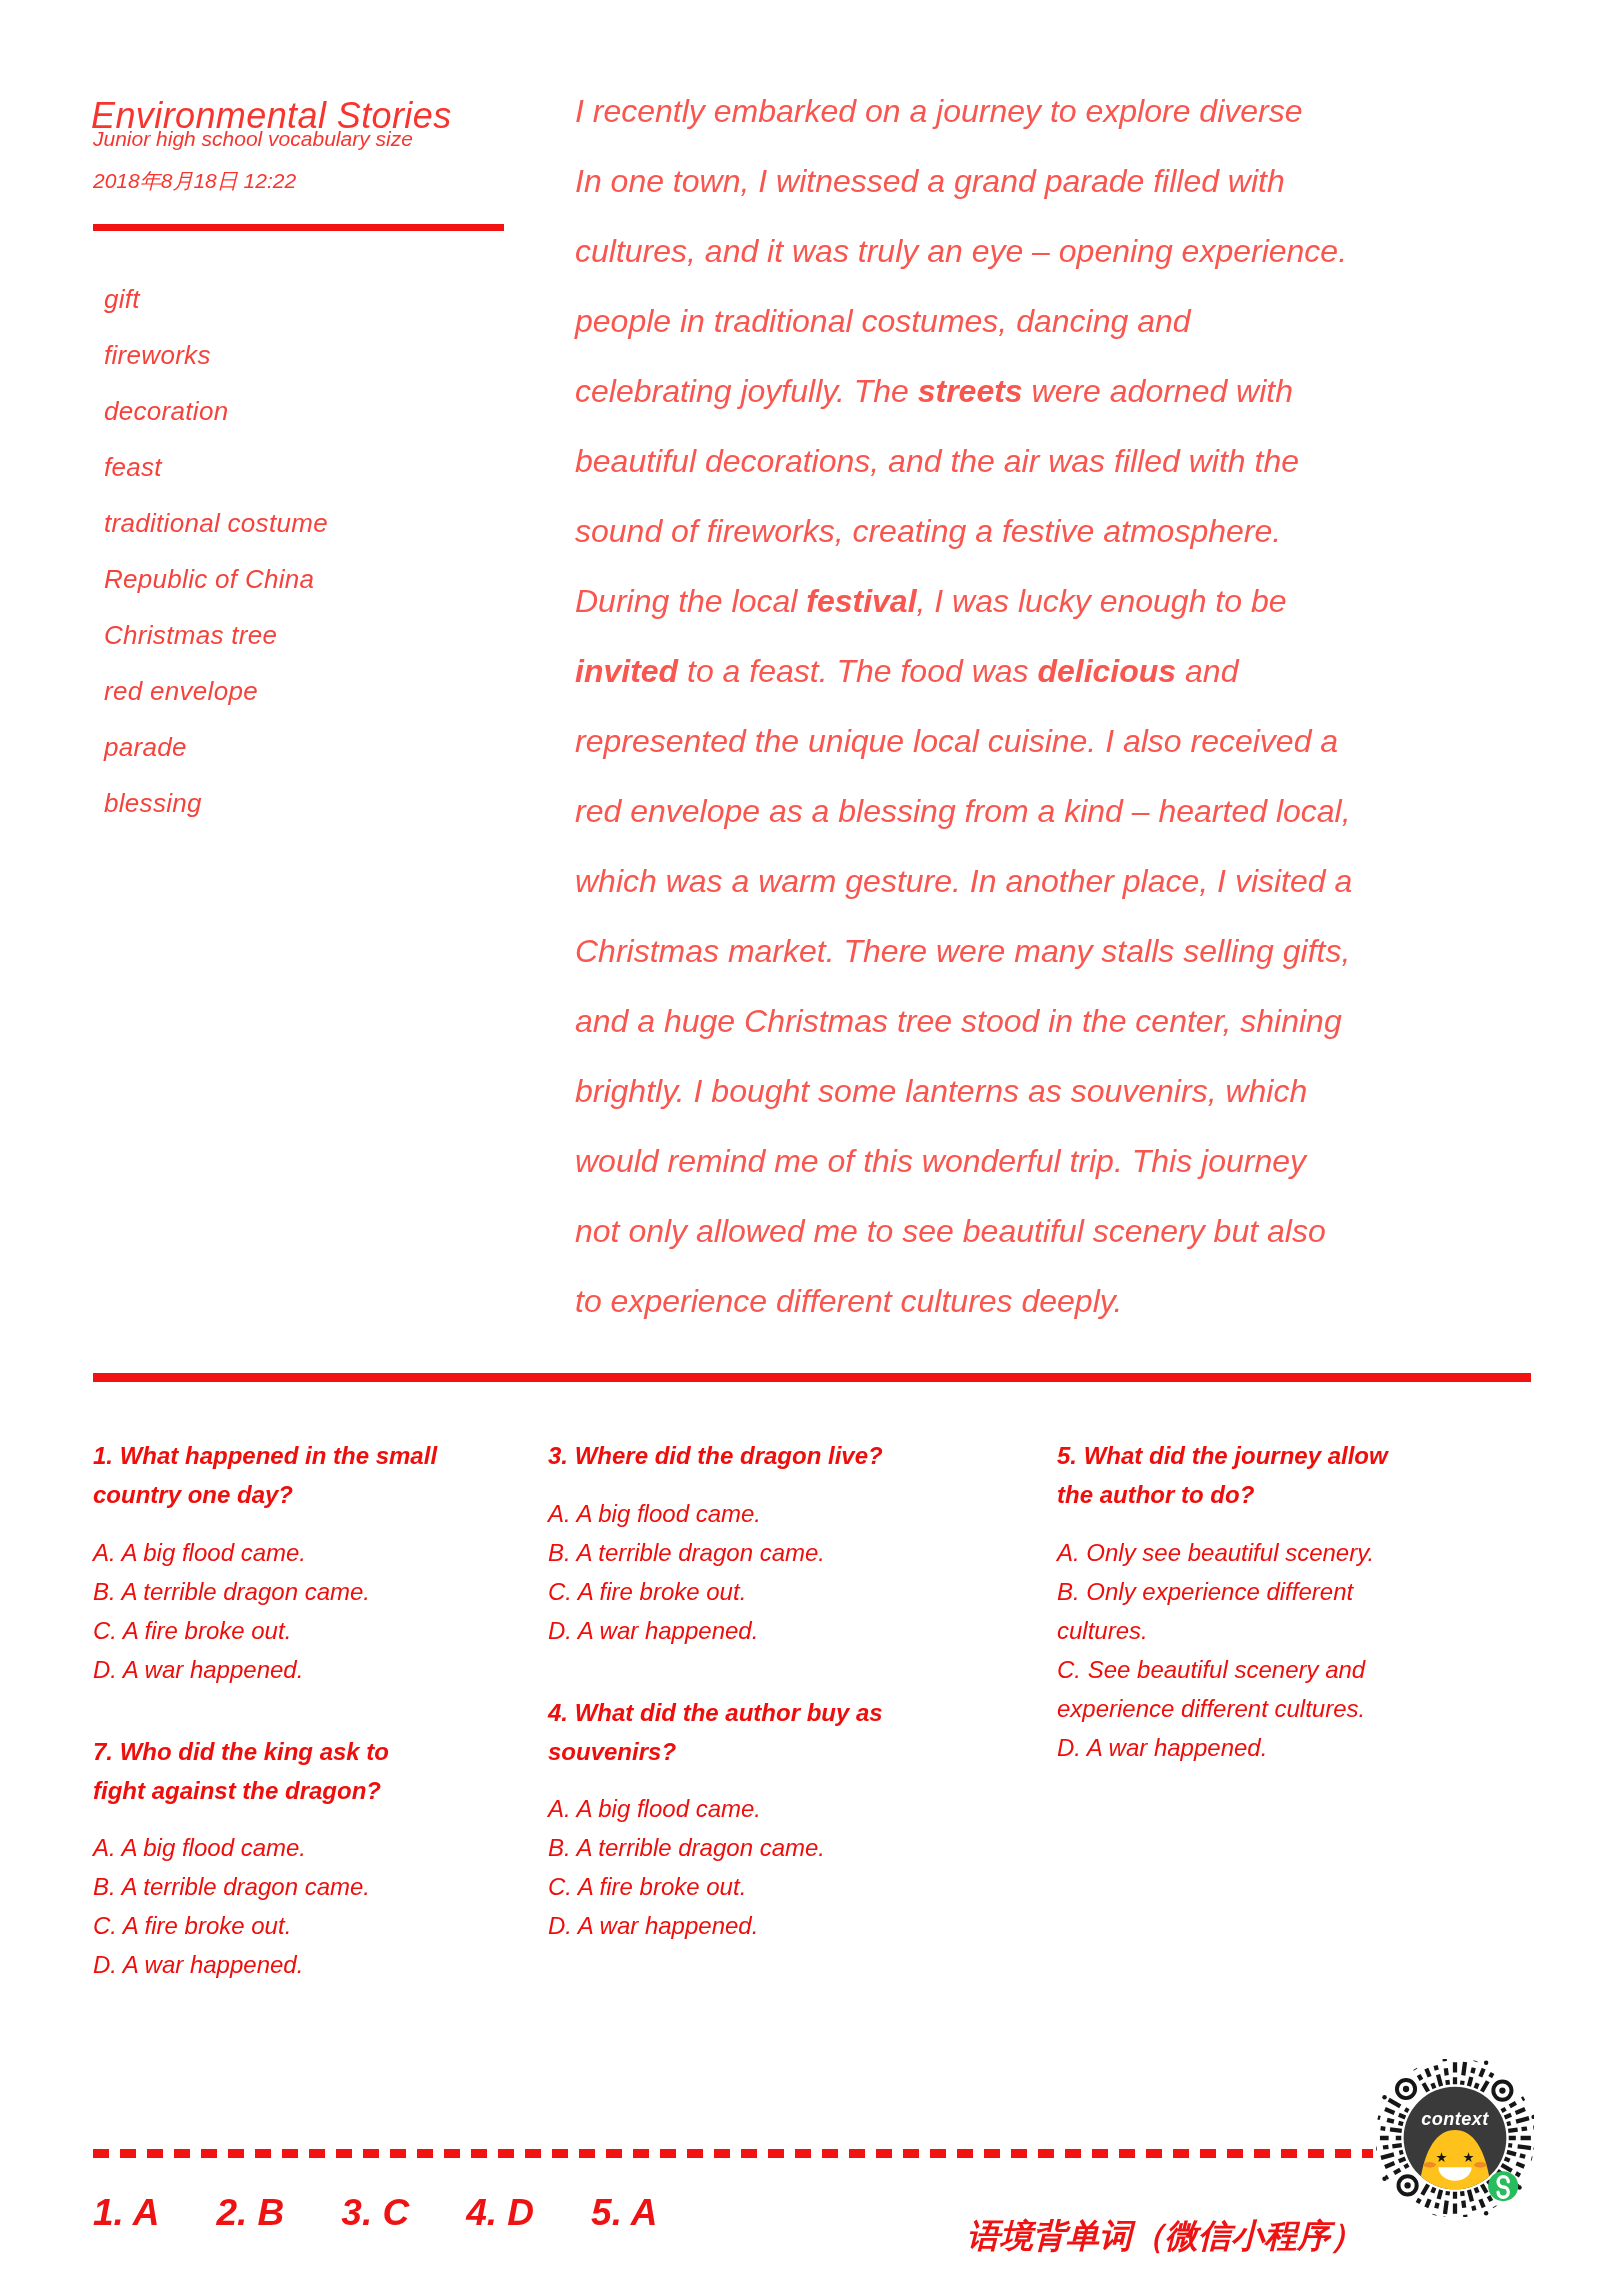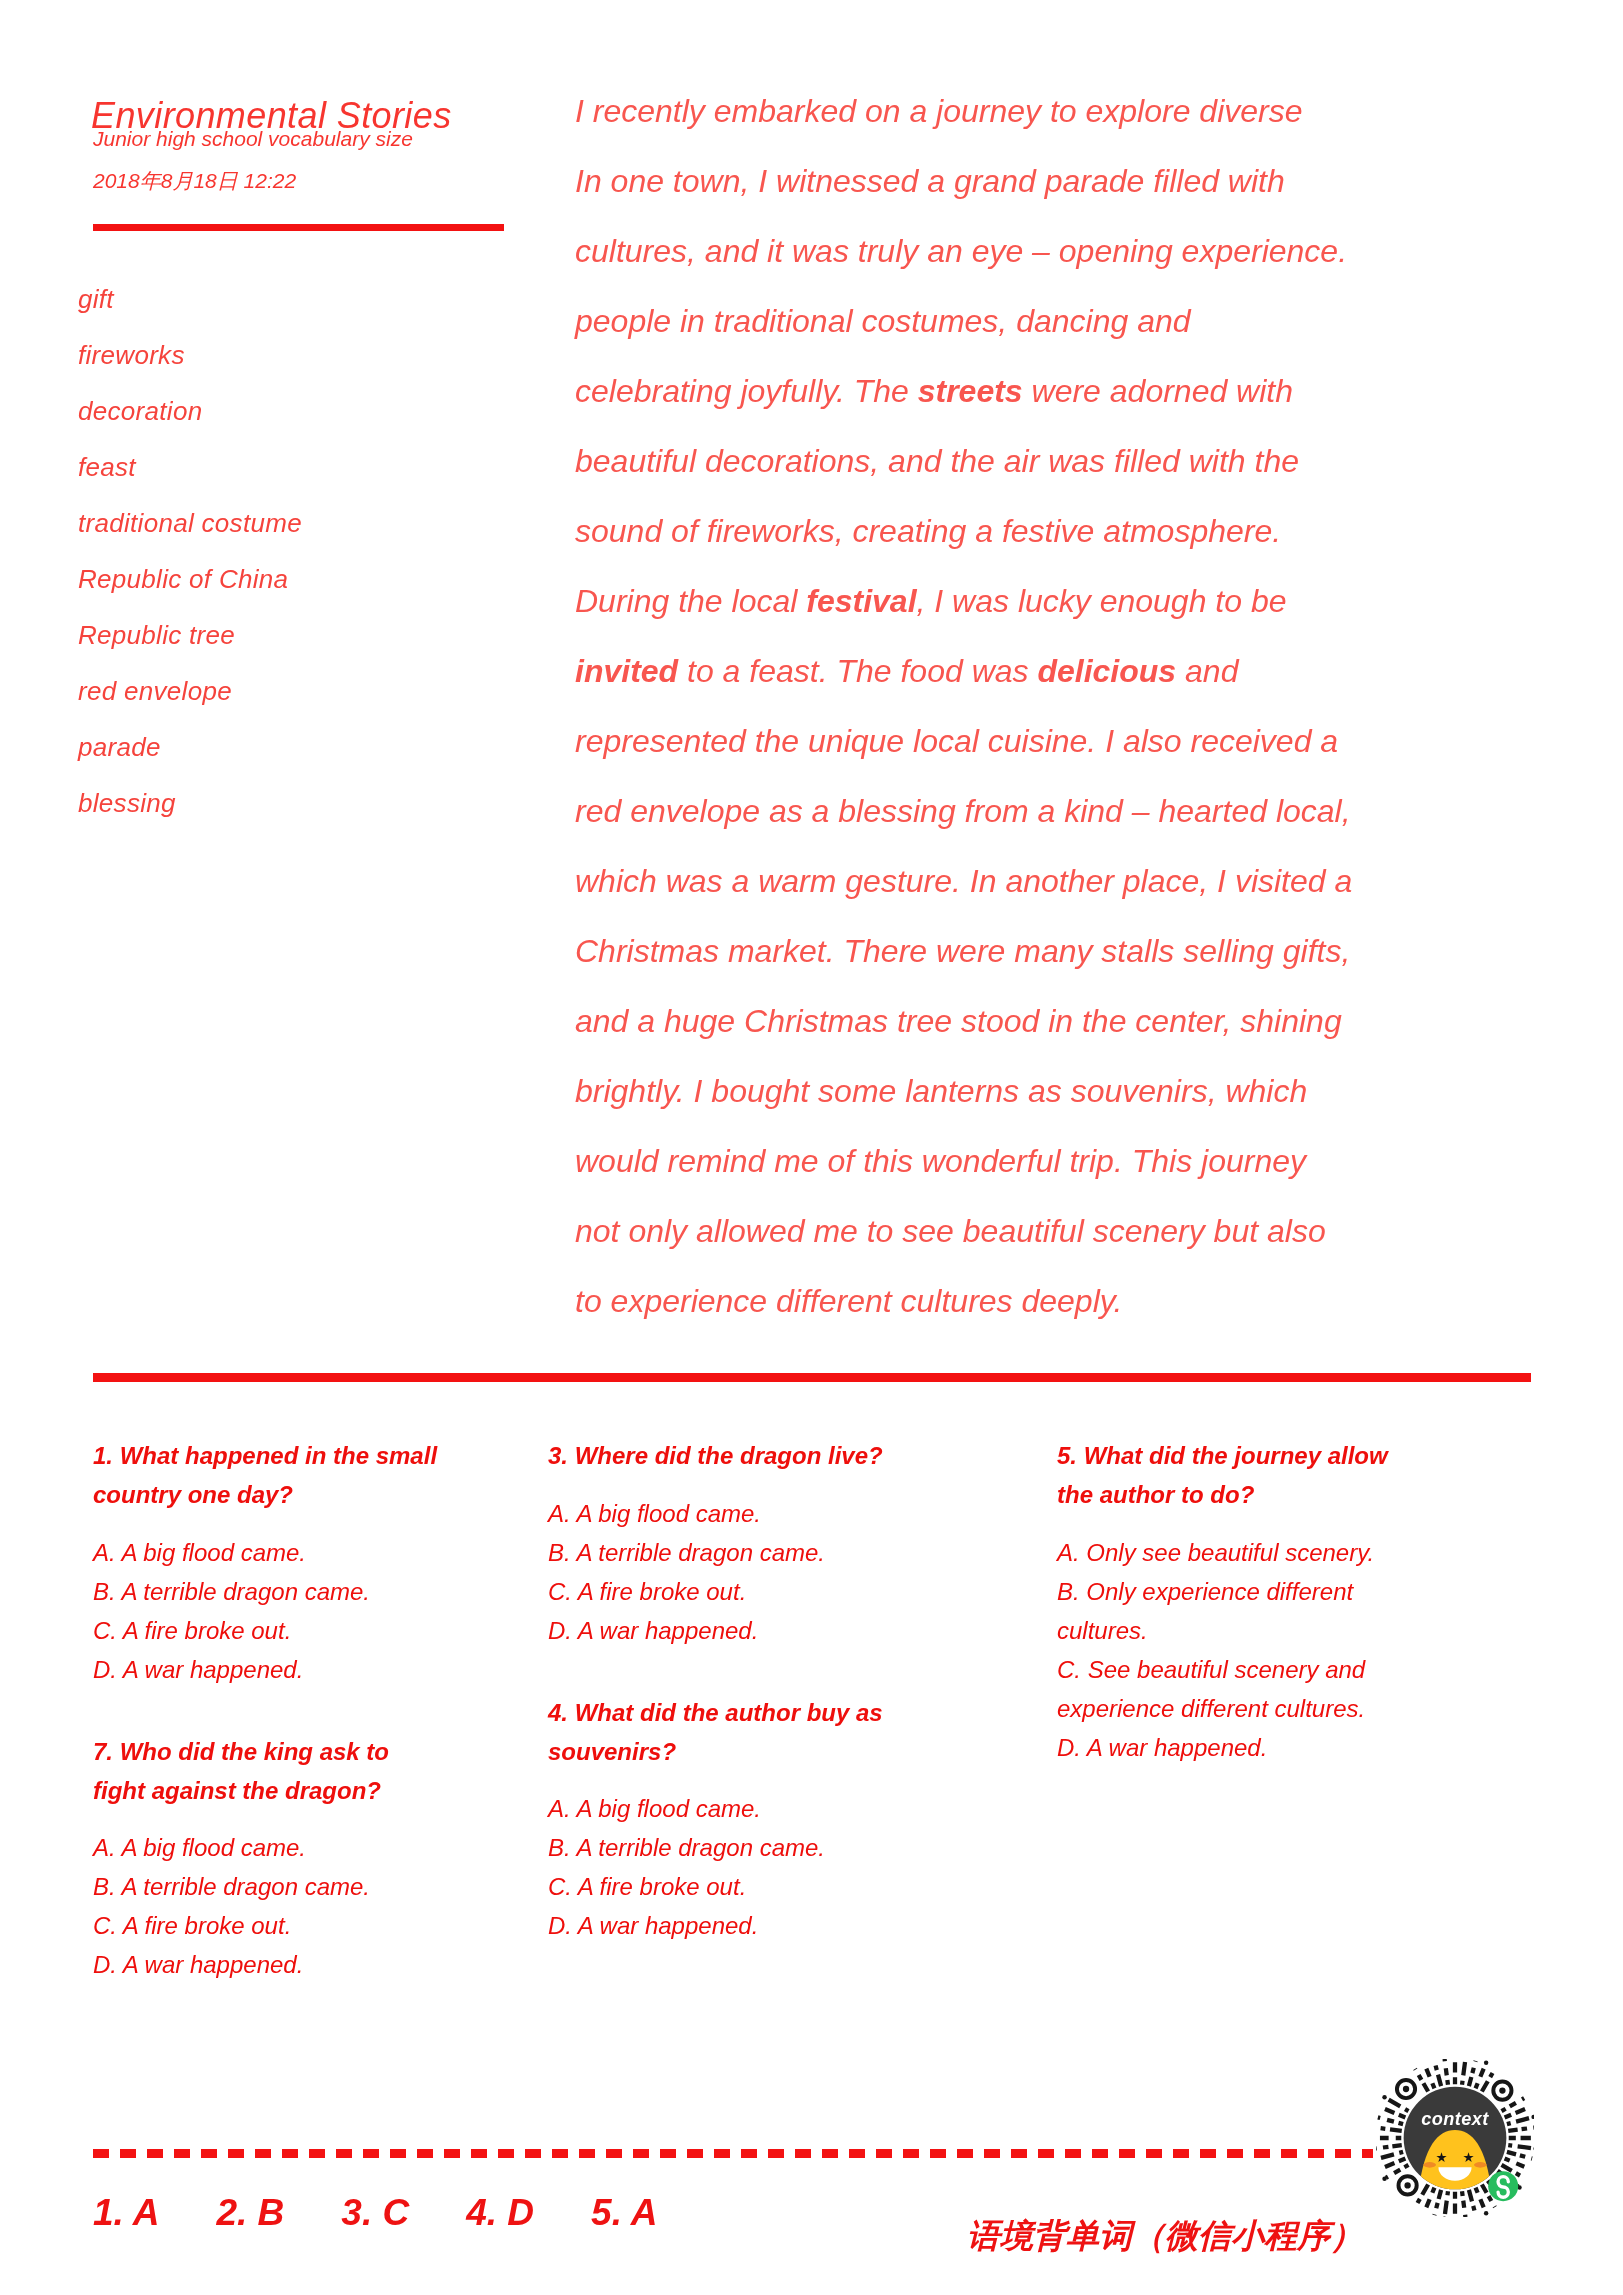--- a/index.html
+++ b/index.html
@@ -7,21 +7,21 @@
     position:relative;width:1623px;height:2295px;background:#ffffff;overflow:hidden;
     font-family:"Liberation Sans","DejaVu Sans",sans-serif;
     font-style:italic;
   }
   
   .hdr-title{position:absolute;left:91px;top:71px;font-size:36px;font-weight:500;letter-spacing:0.4px;color:var(--title-red);}
   .hdr-sub{position:absolute;left:93px;top:127px;font-size:21px;color:var(--title-red);}
   .hdr-date{position:absolute;left:93px;top:167px;font-size:21px;color:var(--title-red);}
   .rule-short{position:absolute;left:93px;top:224px;width:411px;height:7px;background:var(--rule-red);}
   
-  .words{position:absolute;left:78px;top:271px;font-size:26px;letter-spacing:0.3px;color:var(--list-red);}
+  .words{position:absolute;left:104px;top:271px;font-size:26px;letter-spacing:0.3px;color:var(--list-red);}
   .word{height:56px;line-height:56px;}
   
   .passage{position:absolute;left:575px;top:76px;width:982px;font-size:32px;color:var(--body-red);}
   .pline{line-height:70px;white-space:pre;}
   .pb{font-weight:700;}
   
   .rule-long{position:absolute;left:93px;top:1373px;width:1438px;height:8.5px;background:var(--rule-red);}
   
   .qcol{position:absolute;top:1436px;width:448px;font-size:24px;color:var(--question-red);}
   #qcol-0{left:93px;} #qcol-1{left:548px;} #qcol-2{left:1057px;}
@@ -49,21 +49,21 @@
   <div class="hdr-date">2018年8月18日 12:22</div>
   <div class="rule-short"></div>
 
   <div class="words" id="word-list">
       <div class="word">gift</div>
       <div class="word">fireworks</div>
       <div class="word">decoration</div>
       <div class="word">feast</div>
       <div class="word">traditional costume</div>
       <div class="word">Republic of China</div>
-      <div class="word">Republic tree</div>
+      <div class="word">Christmas tree</div>
       <div class="word">red envelope</div>
       <div class="word">parade</div>
       <div class="word">blessing</div>
     </div>
 
   <div class="passage" id="passage">
       <div class="pline"><span>I recently embarked on a journey to explore diverse</span></div>
       <div class="pline"><span>In one town, I witnessed a grand parade filled with</span></div>
       <div class="pline"><span>cultures, and it was truly an eye – opening experience.</span></div>
       <div class="pline"><span>people in traditional costumes, dancing and</span></div>

